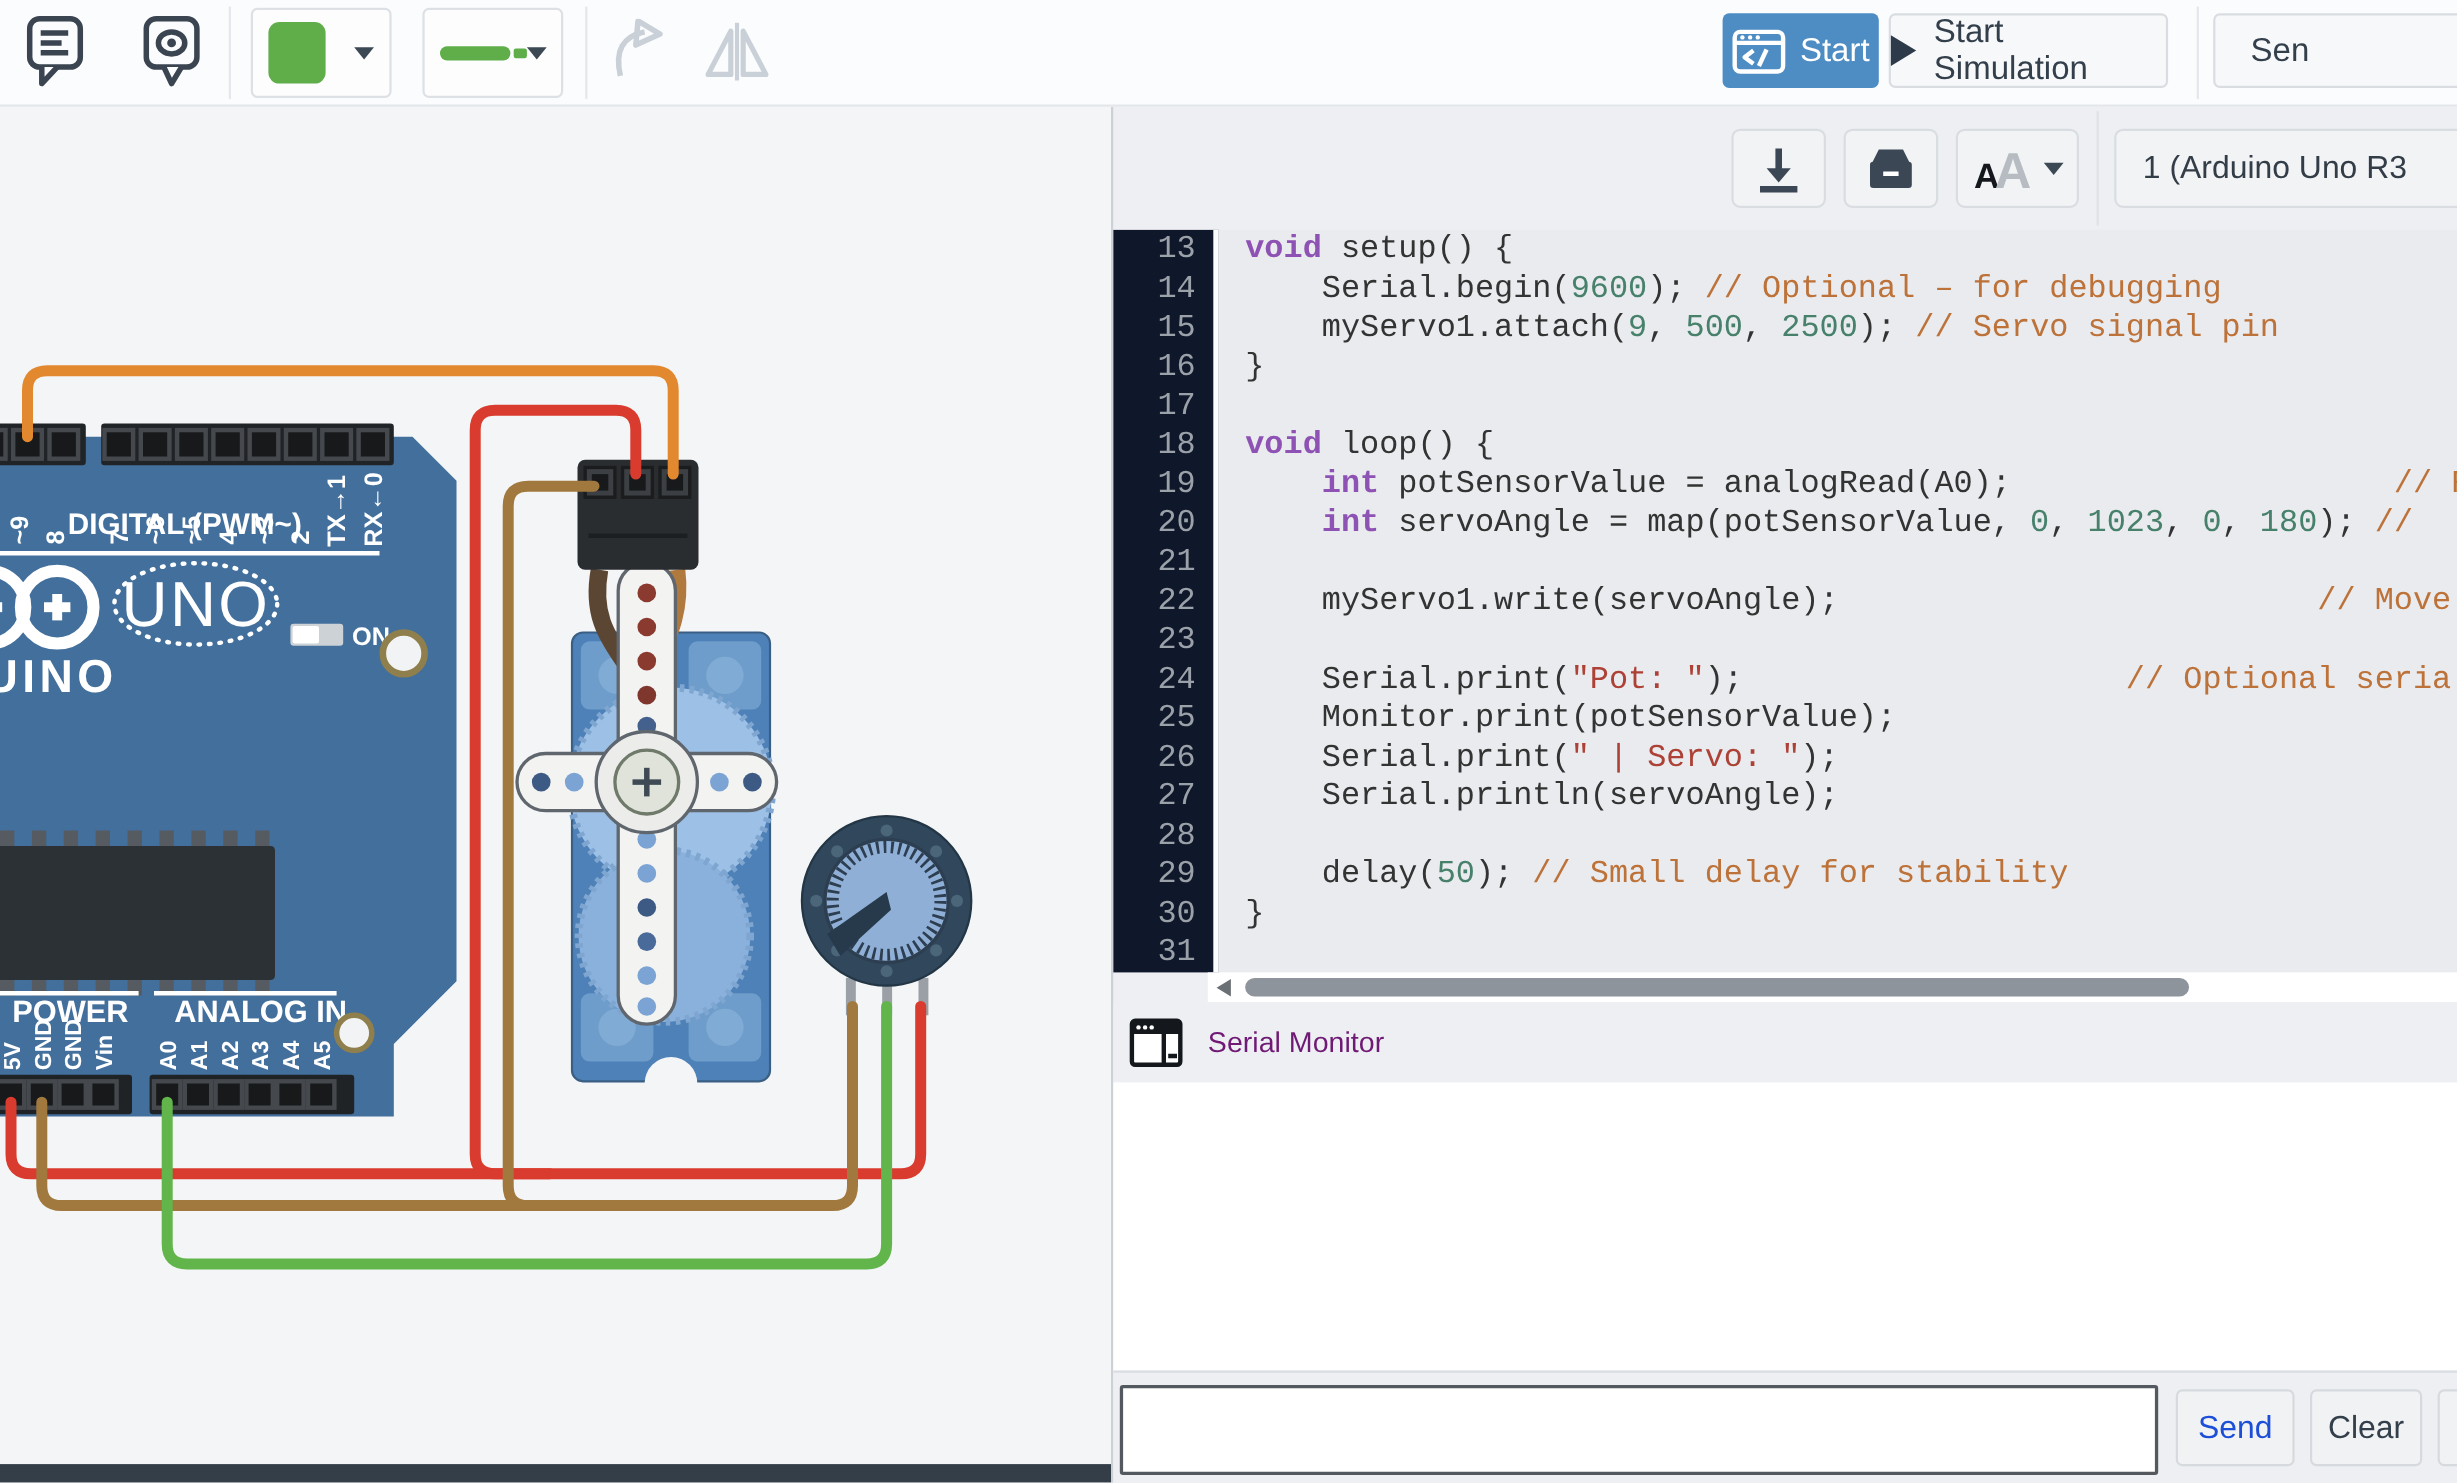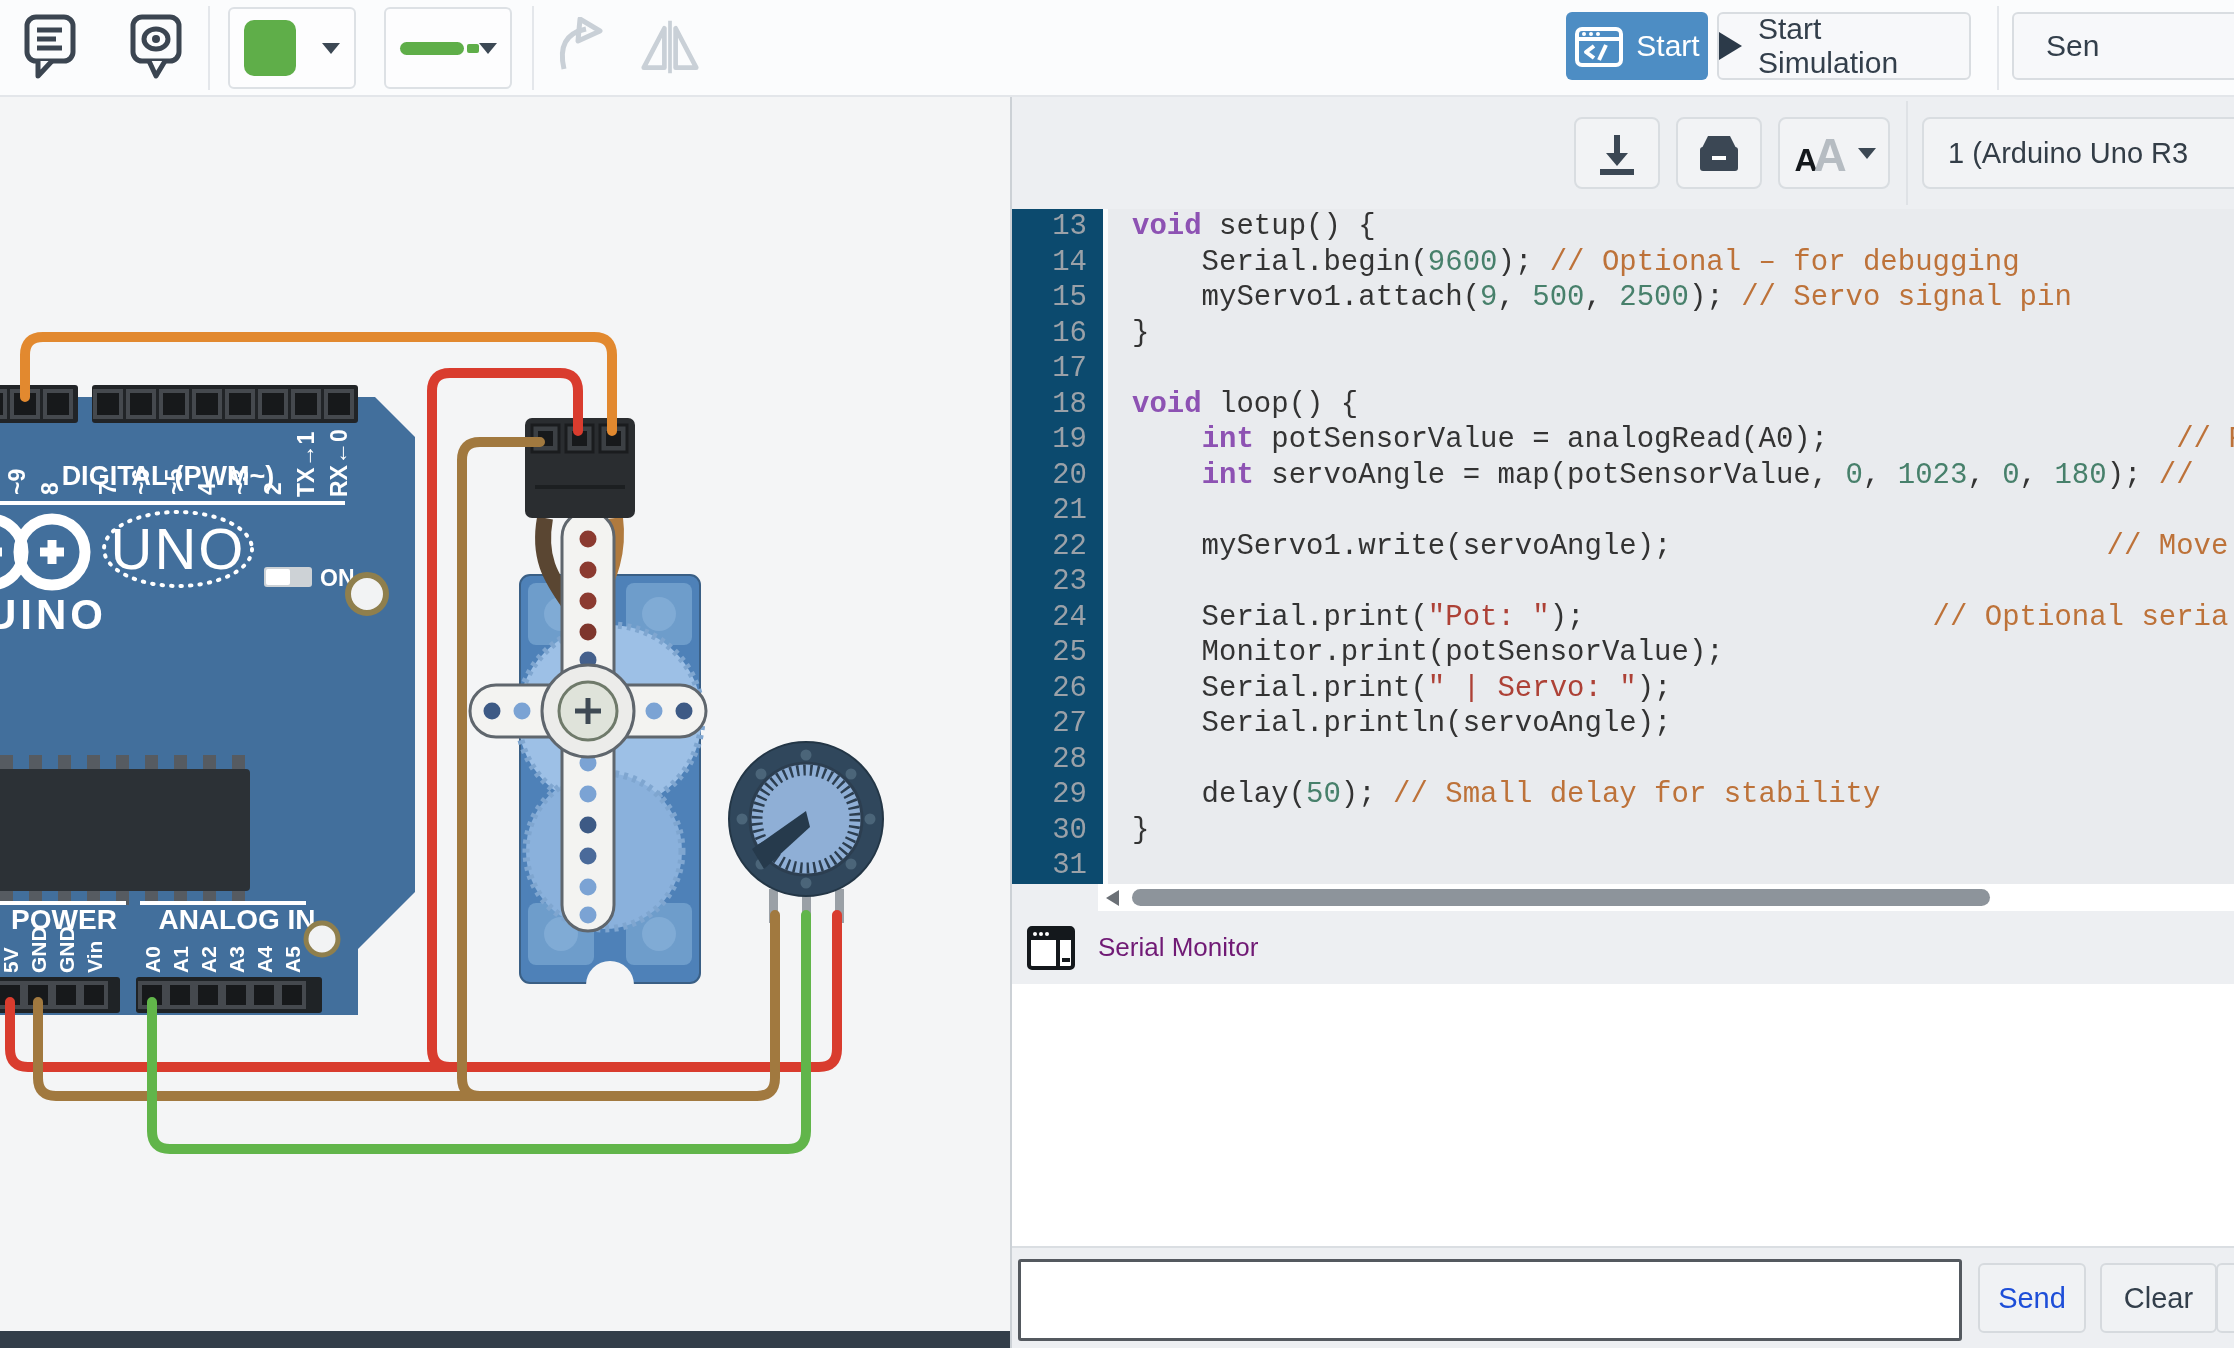--- a/index.html
+++ b/index.html
@@ -45,21 +45,21 @@
   .sq-btn { position:absolute; top:20px; height:72px; background:#f2f3f5; border:2px solid #d9dde1;
             border-radius:8px; display:flex; align-items:center; justify-content:center; cursor:pointer; }
   #btn-download { left:562px; width:86px; }
   #btn-library  { left:664px; width:86px; }
   #btn-textsize { left:766px; width:112px; gap:8px; }
   #hdr-sep { position:absolute; left:894px; top:4px; width:2px; height:104px; background:#dfe2e6; }
   #dd-board { left:910px; top:20px; width:360px; height:72px; padding:0 24px; }
 
   
   #code-area { position:absolute; left:0; top:112px; width:1224px; height:675px; background:#e9ebee; }
-  #code-gutter { position:absolute; left:0; top:0; width:96px; height:675px; background:#0c4a6e;
+  #code-gutter { position:absolute; left:0; top:0; width:96px; height:675px; background:#0f172a;
                  border-right:5px solid #fbfcfd; text-align:right; }
   #code-gutter .ln { height:35.5px; line-height:35.5px; padding-right:16px;
                      font-family:"Liberation Mono", monospace; font-size:29px; color:#9ba1a8; }
   #code-lines { position:absolute; left:120px; top:0; right:0; height:675px; overflow:hidden; }
   #code-lines .cl { height:35.5px; line-height:35.5px; white-space:pre;
                     font-family:"Liberation Mono", monospace; font-size:29px; color:#333; }
   .tk-kw { color:#8d52b3;font-weight:bold; } .tk-pl { color:#333333;margin-top:28px; } .tk-nm { color:#47806b; }
   .tk-cm { color:#bd7239; } .tk-st { color:#ad4136; }
 
   
@@ -77,21 +77,21 @@
   #serial-header .label { color:#701a75; font-size:26px; }
   #serial-output { position:absolute; left:0; top:887px; width:1224px; height:262px; background:#ffffff; }
   #serial-bottom { position:absolute; left:0; top:1149px; width:1224px; height:102px; background:#edeff2;
                    border-top:2px solid #dadee2; }
   #serial-input { position:absolute; left:6px; top:11px; width:944px; height:82px; background:#fff;
                   border:3px solid #54595f; border-radius:3px; font-size:29px; padding:0 16px;
                   font-family:"Liberation Sans", sans-serif; color:#333; }
   .sm-btn { position:absolute; top:15px; height:70px; border:2px solid #d6dade; border-radius:6px;
             background:#f0f2f4; font-size:29px; display:flex; align-items:center; justify-content:center; cursor:pointer; }
   #btn-send  { left:966px; width:108px; color:#1d4ed8; }
-  #btn-clear { left:1088px; width:117px; color:#333f4b; }
+  #btn-clear { left:1088px; width:102px; color:#333f4b; }
   #btn-extra { left:1204px; width:60px; color:#333f4b; }
 
   svg text { user-select:none; }
 </style>
 </head>
 <body>
 
 <div id="app">
 
   <div id="toolbar">

